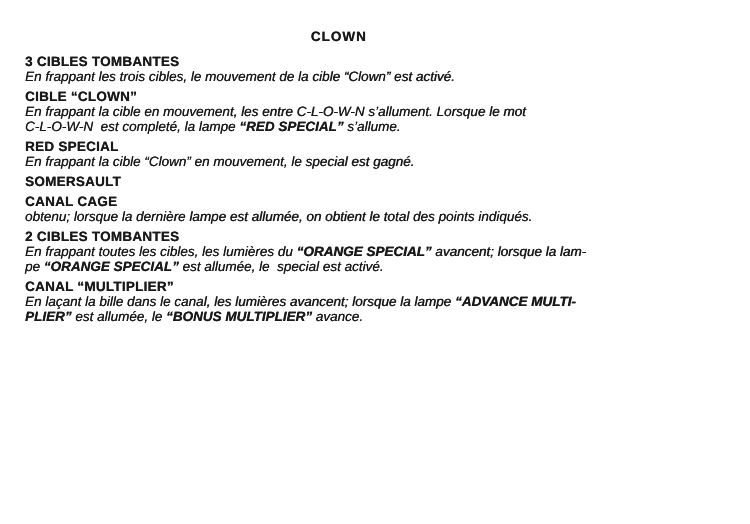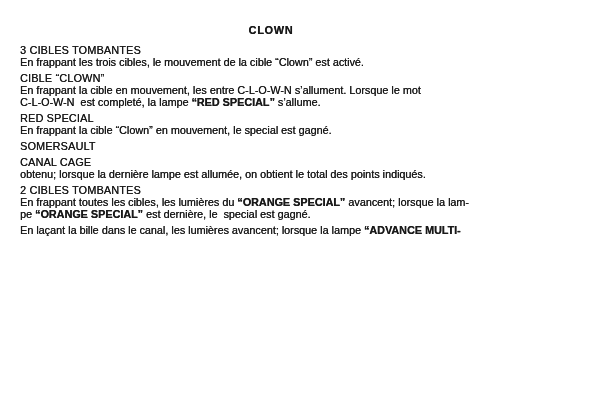--- a/index.html
+++ b/index.html
@@ -33,26 +33,27 @@
     font-size: 10.8px;
     font-weight: 700;
     letter-spacing: 0.8px;
   }
   .sec {
     margin: 0 0 4px 0;
   }
   .hd {
     margin: 0;
     font-size: inherit;
-    font-weight: 400;          
+    font-weight: 700;          
     letter-spacing: 0.2px;
   }
   .line {
     margin: 0;
     white-space: pre-wrap;     
+    font-style: italic;
   }
   .seg.bold {
     font-weight: 700;
   }
 </style>
 </head>
 <body>
 
 <div class="sheet">
   <h1 class="title">CLOWN</h1>
@@ -73,19 +74,21 @@
       <section class="sec">
         <h2 class="hd">SOMERSAULT</h2>
       </section>
       <section class="sec">
         <h2 class="hd">CANAL CAGE</h2>
         <p class="line"><span class="seg">obtenu; lorsque la dernière lampe est allumée, on obtient le total des points indiqués.</span></p>
       </section>
       <section class="sec">
         <h2 class="hd">2 CIBLES TOMBANTES</h2>
         <p class="line"><span class="seg">En frappant toutes les cibles, les lumières du </span><span class="seg bold">“ORANGE SPECIAL”</span><span class="seg"> avancent; lorsque la lam-</span></p>
-        <p class="line"><span class="seg">pe </span><span class="seg bold">“ORANGE SPECIAL”</span><span class="seg"> est dernière, le  special est gagné.</span></p>
+        <p class="line"><span class="seg">pe </span><span class="seg bold">“ORANGE SPECIAL”</span><span class="seg"> est allumée, le  special est activé.</span></p>
       </section>
       <section class="sec">
+        <h2 class="hd">CANAL “MULTIPLIER”</h2>
         <p class="line"><span class="seg">En laçant la bille dans le canal, les lumières avancent; lorsque la lampe </span><span class="seg bold">“ADVANCE MULTI-</span></p>
+        <p class="line"><span class="seg bold">PLIER”</span><span class="seg"> est allumée, le </span><span class="seg bold">“BONUS MULTIPLIER”</span><span class="seg"> avance.</span></p>
       </section>
     </div>
 </div>
 
 </body></html>

